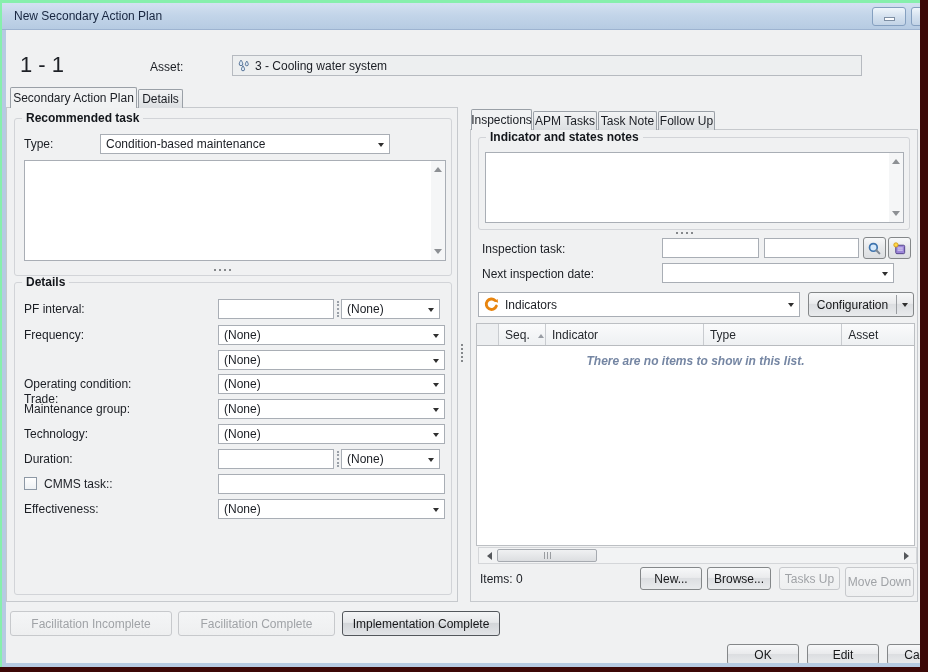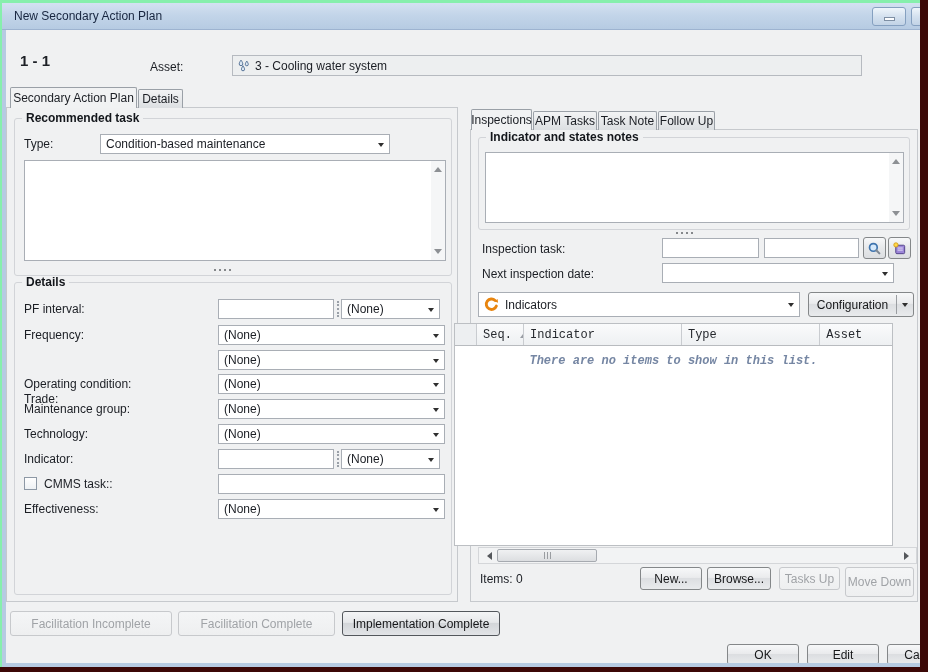--- a/index.html
+++ b/index.html
@@ -102,21 +102,21 @@
     <span class="glyph-min"></span>
   </div>
   <div class="wbtn" style="left:911px; width:34px;">
     <span class="glyph-max"></span>
   </div>
 
   <div class="client"></div>
   <div class="frame-left"></div>
   <div class="frame-bot-blue"></div>
 
-  <div class="abs" style="left:20px; top:52px; font-size:15px; font-weight:700; color:#1d2026;">1 - 1</div>
+  <div class="abs" style="left:20px; top:52px; font-size:22px; font-weight:400; color:#1d2026;">1 - 1</div>
   <div class="lbl" style="left:150px; top:60px;">Asset:</div>
   <div class="asset-field" style="left:232px; top:55px; width:630px; height:21px;">
     <span style="display:flex;">
       <svg width="14" height="14" viewBox="0 0 14 14">
         <g fill="#dce8f4" stroke="#4a6990" stroke-width="0.9">
           <path d="M4 1 C4 1 2.2 3.6 2.2 4.9 a1.8 1.8 0 0 0 3.6 0 C5.8 3.6 4 1 4 1Z"></path>
           <path d="M9.8 2 C9.8 2 8.3 4.2 8.3 5.3 a1.5 1.5 0 0 0 3 0 C11.3 4.2 9.8 2 9.8 2Z"></path>
           <path d="M6 6.8 C6 6.8 4.4 9.1 4.4 10.2 a1.6 1.6 0 0 0 3.2 0 C7.6 9.1 6 6.8 6 6.8Z"></path>
         </g>
       </svg>
@@ -190,21 +190,21 @@
     <span class="cval">(None)</span>
     <span class="carr"></span>
   </div>
 
   <div class="lbl" style="left:24px; top:427px;">Technology:</div>
   <div class="combo" style="left:218px; top:424px; width:227px; height:20px;">
     <span class="cval">(None)</span>
     <span class="carr"></span>
   </div>
 
-  <div class="lbl" style="left:24px; top:452px;">Indicator:</div>
+  <div class="lbl" style="left:24px; top:452px;">Duration:</div>
   <input class="txt" style="left: 218px; top: 449px; width: 116px; height: 20px;" value="">
   <span class="dotted-sep" style="left:337px; top:451px;"></span>
   <div class="combo" style="left:341px; top:449px; width:99px; height:20px;">
     <span class="cval">(None)</span>
     <span class="carr"></span>
   </div>
 
   <span class="cb" style="left:24px; top:477px;"></span>
   <div class="lbl" style="left:44px; top:477px;">CMMS task::</div>
   <input class="txt" style="left: 218px; top: 474px; width: 227px; height: 20px;" value="">
@@ -294,21 +294,21 @@
     <span class="carr"></span>
   </div>
   <div class="btn" style="left:808px; top:292px; width:106px; height:25px; padding:0;">
     <span style="flex:1; text-align:center;">Configuration</span>
     <span class="vsep"></span>
     <span style="width:16px; display:flex; justify-content:center;">
         <span class="carr2"></span>
       </span>
   </div>
 
-  <div class="tbl" style="left:454px; top:323px; width:439px; height:223px;font-family:Liberation Mono, monospace;">
+  <div class="tbl" style="left:476px; top:323px; width:439px; height:223px;">
     <div class="tblh">
       <div class="th first" style="width:24px;"></div>
       <div class="th" style="width:52px;">
         <span>Seq.</span>
         <span class="sortg">
           <span class="sort-tri"></span>
           <span class="sort-num">1</span>
         </span>
       </div>
       <div class="th" style="width:177px;">

